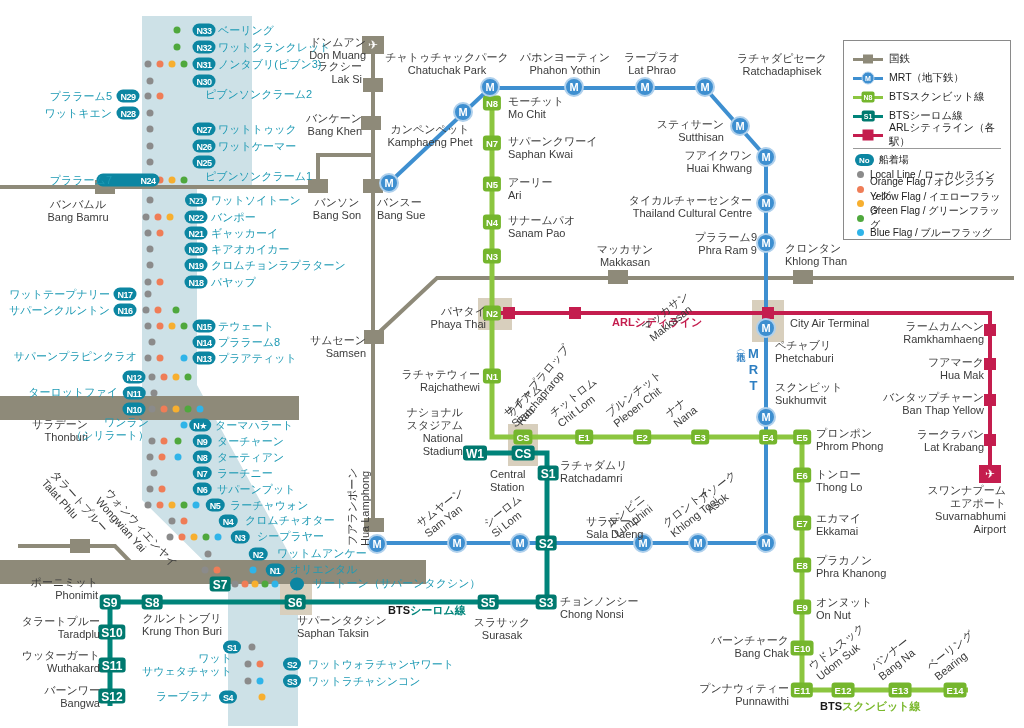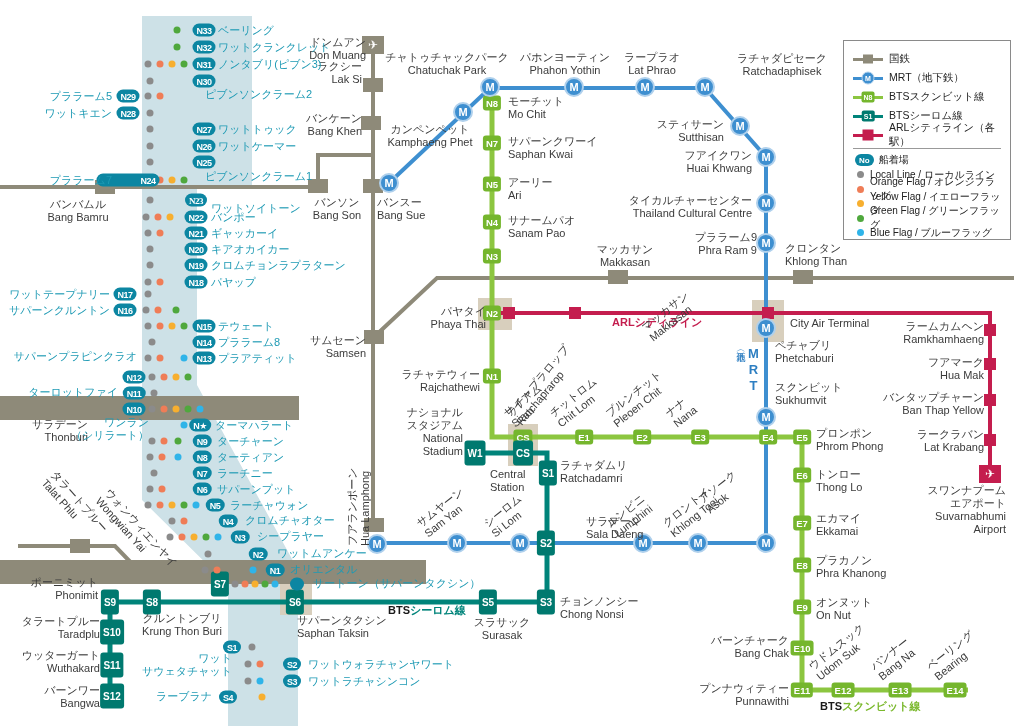--- a/index.html
+++ b/index.html
@@ -13,21 +13,21 @@
   .bts{color:#1A1A1A;font-weight:bold;}
   .silomtxt{color:#00847A;font-weight:bold;}
   .suktxt{color:#7AB82C;font-weight:bold;}
   .arltxt{color:#C41D4E;font-weight:bold;}
   .vup{writing-mode:vertical-rl;text-orientation:upright;color:#2E7FC2;}
   .vup .vbig{font-size:13px;font-weight:bold;letter-spacing:1px;}
   .vup .vsmall{font-size:9px;}
   .node{position:absolute;transform:translate(-50%,-50%);display:flex;align-items:center;justify-content:center;box-sizing:border-box;}
   .mcircle{width:20px;height:20px;border-radius:50%;background:#3E8FD0;border:2px solid #AFD0EC;color:#fff;font-size:11px;font-weight:bold;}
   .gbadge{height:15px;min-width:17px;padding:0 3px;border-radius:3px;background:#75B62D;color:#fff;font-size:9.5px;font-weight:bold;}
-  .tbadge{height:25px;min-width:17px;padding:0 3px;border-radius:3px;background:#00796F;color:#fff;font-size:10px;font-weight:bold;}
+  .tbadge{height:15px;min-width:17px;padding:0 3px;border-radius:3px;background:#00796F;color:#fff;font-size:12px;font-weight:bold;}
   .arlsq{width:12px;height:12px;background:#C41D4E;}
   .srtsq{background:#8E8A79;}
   .airport{color:#fff;font-size:12px;}
   .pierb{height:13px;min-width:14px;padding:0 4px;border-radius:7px;background:#0C86A2;color:#fff;font-size:9px;font-weight:bold;letter-spacing:-0.5px;}
   .dot{position:absolute;width:7px;height:7px;border-radius:50%;transform:translate(-50%,-50%);}
   .hbox{position:absolute;background:#D8CFBD;}
   #legend{position:absolute;background:#fff;border:1px solid #8A8A8A;box-sizing:border-box;padding:8px 9px 6px 9px;}
   .lrow{display:flex;align-items:center;height:19px;font-size:10.5px;color:#222;}
   .frow{display:flex;align-items:center;height:14.5px;font-size:10px;color:#222;}
   .lsample{position:relative;width:30px;height:14px;margin-right:6px;flex:none;}
@@ -573,21 +573,21 @@
     </div>
     <div class="lbl pier" style="left: 218px; top: 140px;">
       <div>ワットケーマー</div>
     </div>
     <div class="lbl pier" style="left: 205px; top: 170px;">
       <div>ピブンソンクラーム1</div>
     </div>
     <div class="lbl r pier" style="left: 112px; top: 174px;">
       <div>プララーム7</div>
     </div>
-    <div class="lbl pier" style="left: 211px; top: 202px;">
+    <div class="lbl pier" style="left: 211px; top: 194px;">
       <div>ワットソイトーン</div>
     </div>
     <div class="lbl pier" style="left: 211px; top: 211px;">
       <div>バンポー</div>
     </div>
     <div class="lbl pier" style="left: 211px; top: 227px;">
       <div>ギャッカーイ</div>
     </div>
     <div class="lbl pier" style="left: 211px; top: 243px;">
       <div>キアオカイカー</div>

